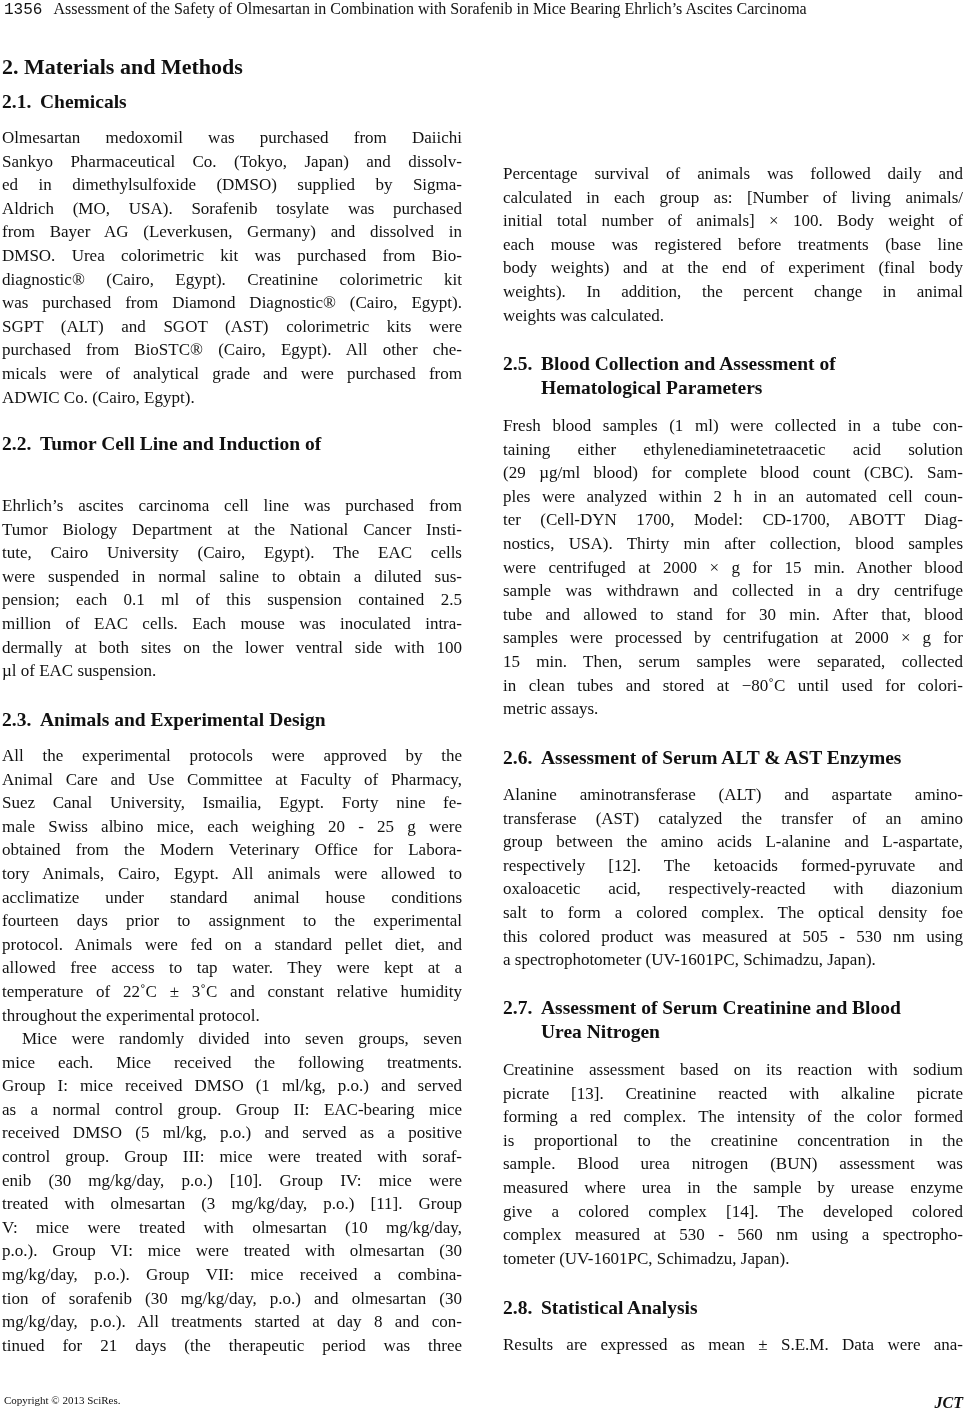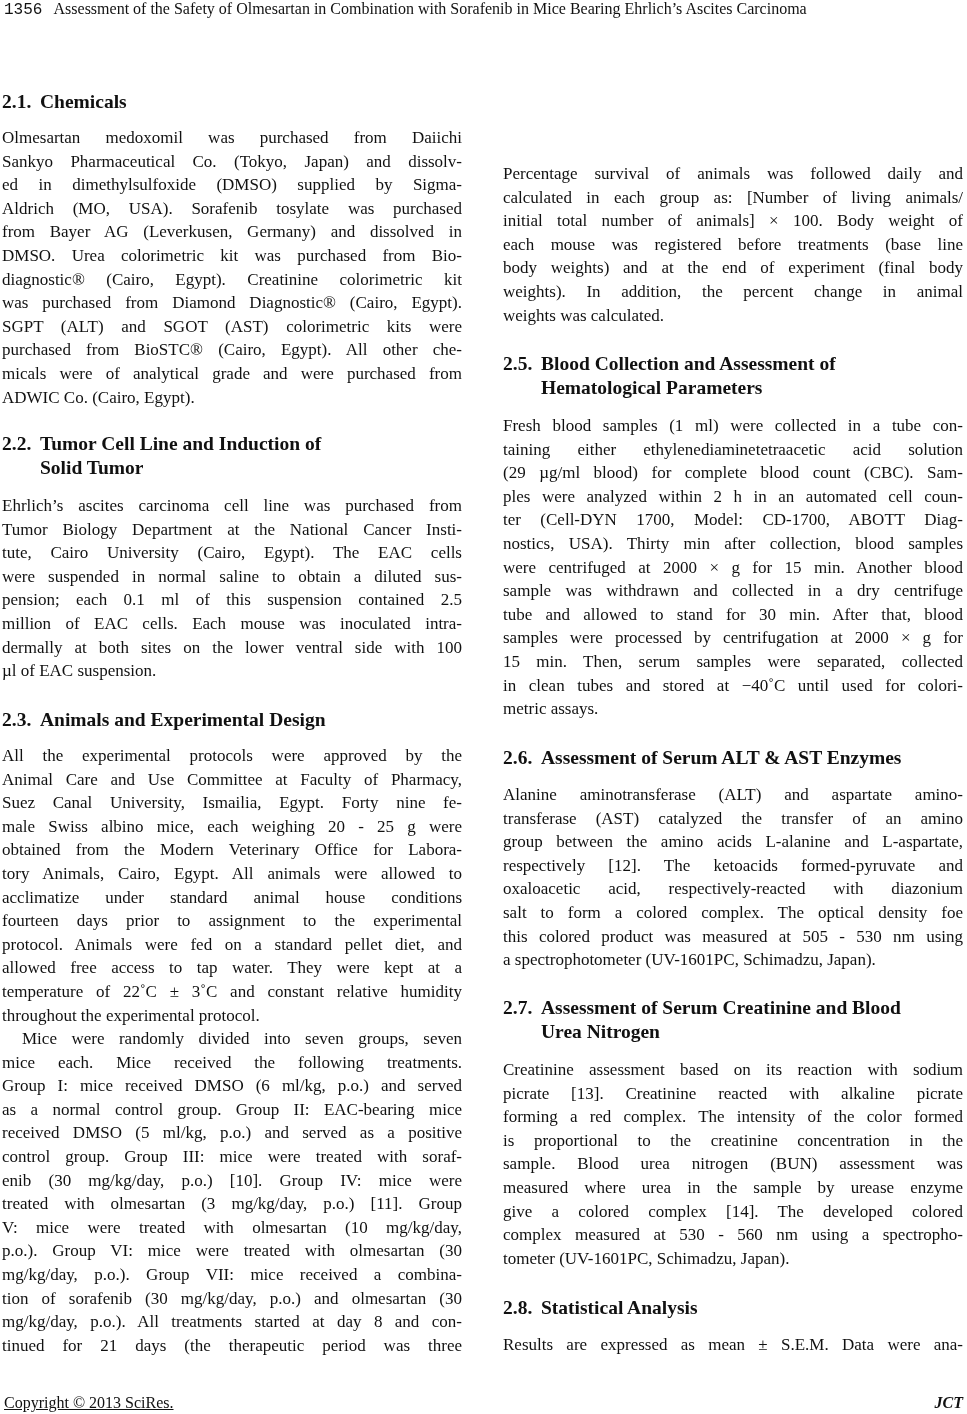--- a/index.html
+++ b/index.html
@@ -10,33 +10,34 @@
   .col { position: absolute; width: 460px; }
   .col-left { left: 2px; }
   .col-right { left: 503px; }
   .h1 { position: absolute; font-weight: bold; font-size: 22px; white-space: nowrap; }
   .h2 { position: absolute; font-weight: bold; font-size: 19.5px; line-height: 24px; white-space: nowrap; }
   .h2 .num { display: inline-block; width: 38px; }
   .h2 .cont { display: block; padding-left: 38px; }
   .line { position: absolute; left: 0; width: 460px; font-size: 17px; line-height: 23.6px;
           text-align: justify; text-align-last: justify; white-space: nowrap; height: 23.6px; overflow: visible; }
   .line.last { text-align-last: left; }
-  .footer-left { position: absolute; left: 2px; top: 1394px; font-size: 16px; text-decoration: underline; }
+  .footer-left { position: absolute; left: 2px; top: 1394px; font-size: 11px; }
   .footer-right { position: absolute; right: 4px; top: 1394px; font-size: 16px; font-weight: bold; font-style: italic; }
 </style>
 </head>
 <body>
 
 <div class="header">
   <span class="pnum">1356</span>
   <span>Assessment of the Safety of Olmesartan in Combination with Sorafenib in Mice Bearing Ehrlich’s Ascites Carcinoma</span>
 </div>
 
 <div class="col col-left" style="top:0;height:1414px;">
 
+  <div class="h1" style="top:54px;">2. Materials and Methods</div>
 
   <div class="h2" style="top:90px;">
     <span class="num">2.1.</span><span>Chemicals</span>
   </div>
   <div style="position:absolute;top:126px;left:0;width:460px;">
     <div class="line" style="top:0px">Olmesartan medoxomil was purchased from Daiichi</div>
     <div class="line" style="top:23.6px">Sankyo Pharmaceutical Co. (Tokyo, Japan) and dissolv-</div>
     <div class="line" style="top:47.2px">ed in dimethylsulfoxide (DMSO) supplied by Sigma-</div>
     <div class="line" style="top:70.8px">Aldrich (MO, USA). Sorafenib tosylate was purchased</div>
     <div class="line" style="top:94.4px">from Bayer AG (Leverkusen, Germany) and dissolved in</div>
@@ -44,21 +45,20 @@
     <div class="line" style="top:141.6px">diagnostic® (Cairo, Egypt). Creatinine colorimetric kit</div>
     <div class="line" style="top:165.2px">was purchased from Diamond Diagnostic® (Cairo, Egypt).</div>
     <div class="line" style="top:188.8px">SGPT (ALT) and SGOT (AST) colorimetric kits were</div>
     <div class="line" style="top:212.4px">purchased from BioSTC® (Cairo, Egypt). All other che-</div>
     <div class="line" style="top:236px">micals were of analytical grade and were purchased from</div>
     <div class="line last" style="top:259.6px">ADWIC Co. (Cairo, Egypt).</div>
   </div>
 
   <div class="h2" style="top:432px;">
     <span class="num">2.2.</span><span>Tumor Cell Line and Induction of</span>
-    <span class="cont">Solid Tumor</span>
   </div>
   <div style="position:absolute;top:494px;left:0;width:460px;">
     <div class="line" style="top:0px">Ehrlich’s ascites carcinoma cell line was purchased from</div>
     <div class="line" style="top:23.6px">Tumor Biology Department at the National Cancer Insti-</div>
     <div class="line" style="top:47.2px">tute, Cairo University (Cairo, Egypt). The EAC cells</div>
     <div class="line" style="top:70.8px">were suspended in normal saline to obtain a diluted sus-</div>
     <div class="line" style="top:94.4px">pension; each 0.1 ml of this suspension contained 2.5</div>
     <div class="line" style="top:118px">million of EAC cells. Each mouse was inoculated intra-</div>
     <div class="line" style="top:141.6px">dermally at both sites on the lower ventral side with 100</div>
     <div class="line last" style="top:165.2px">µl of EAC suspension.</div>
@@ -77,21 +77,21 @@
     <div class="line" style="top:141.6px">acclimatize under standard animal house conditions</div>
     <div class="line" style="top:165.2px">fourteen days prior to assignment to the experimental</div>
     <div class="line" style="top:188.8px">protocol. Animals were fed on a standard pellet diet, and</div>
     <div class="line" style="top:212.4px">allowed free access to tap water. They were kept at a</div>
     <div class="line" style="top:236px">temperature of 22˚C ± 3˚C and constant relative humidity</div>
     <div class="line last" style="top:259.6px">throughout the experimental protocol.</div>
   </div>
   <div style="position:absolute;top:1027px;left:0;width:460px;">
     <div class="line" style="top:0px;padding-left:20px;width:440px;">Mice were randomly divided into seven groups, seven</div>
     <div class="line" style="top:23.6px">mice each. Mice received the following treatments.</div>
-    <div class="line" style="top:47.2px">Group I: mice received DMSO (6 ml/kg, p.o.) and served</div>
+    <div class="line" style="top:47.2px">Group I: mice received DMSO (1 ml/kg, p.o.) and served</div>
     <div class="line" style="top:70.8px">as a normal control group. Group II: EAC-bearing mice</div>
     <div class="line" style="top:94.4px">received DMSO (5 ml/kg, p.o.) and served as a positive</div>
     <div class="line" style="top:118px">control group. Group III: mice were treated with soraf-</div>
     <div class="line" style="top:141.6px">enib (30 mg/kg/day, p.o.) [10]. Group IV: mice were</div>
     <div class="line" style="top:165.2px">treated with olmesartan (3 mg/kg/day, p.o.) [11]. Group</div>
     <div class="line" style="top:188.8px">V: mice were treated with olmesartan (10 mg/kg/day,</div>
     <div class="line" style="top:212.4px">p.o.). Group VI: mice were treated with olmesartan (30</div>
     <div class="line" style="top:236px">mg/kg/day, p.o.). Group VII: mice received a combina-</div>
     <div class="line" style="top:259.6px">tion of sorafenib (30 mg/kg/day, p.o.) and olmesartan (30</div>
     <div class="line" style="top:283.2px">mg/kg/day, p.o.). All treatments started at day 8 and con-</div>
@@ -123,21 +123,21 @@
     <div class="line" style="top:23.6px">taining either ethylenediaminetetraacetic acid solution</div>
     <div class="line" style="top:47.2px">(29 µg/ml blood) for complete blood count (CBC). Sam-</div>
     <div class="line" style="top:70.8px">ples were analyzed within 2 h in an automated cell coun-</div>
     <div class="line" style="top:94.4px">ter (Cell-DYN 1700, Model: CD-1700, ABOTT Diag-</div>
     <div class="line" style="top:118px">nostics, USA). Thirty min after collection, blood samples</div>
     <div class="line" style="top:141.6px">were centrifuged at 2000 × g for 15 min. Another blood</div>
     <div class="line" style="top:165.2px">sample was withdrawn and collected in a dry centrifuge</div>
     <div class="line" style="top:188.8px">tube and allowed to stand for 30 min. After that, blood</div>
     <div class="line" style="top:212.4px">samples were processed by centrifugation at 2000 × g for</div>
     <div class="line" style="top:236px">15 min. Then, serum samples were separated, collected</div>
-    <div class="line" style="top:259.6px">in clean tubes and stored at −40˚C until used for colori-</div>
+    <div class="line" style="top:259.6px">in clean tubes and stored at −80˚C until used for colori-</div>
     <div class="line last" style="top:283.2px">metric assays.</div>
   </div>
 
   <div class="h2" style="top:746px;">
     <span class="num">2.6.</span><span>Assessment of Serum ALT &amp; AST Enzymes</span>
   </div>
   <div style="position:absolute;top:783px;left:0;width:460px;">
     <div class="line" style="top:0px">Alanine aminotransferase (ALT) and aspartate amino-</div>
     <div class="line" style="top:23.6px">transferase (AST) catalyzed the transfer of an amino</div>
     <div class="line" style="top:47.2px">group between the amino acids L-alanine and L-aspartate,</div>

